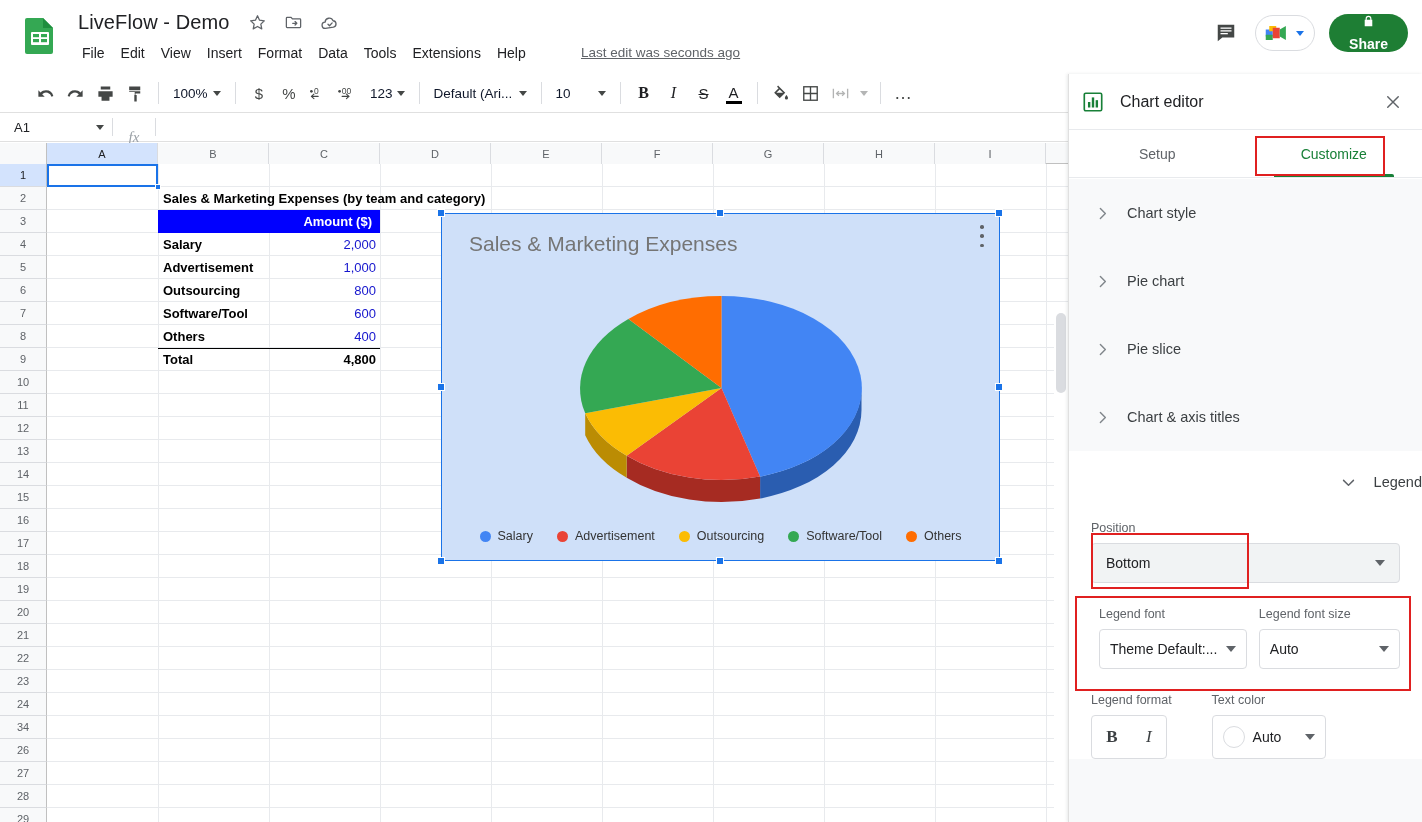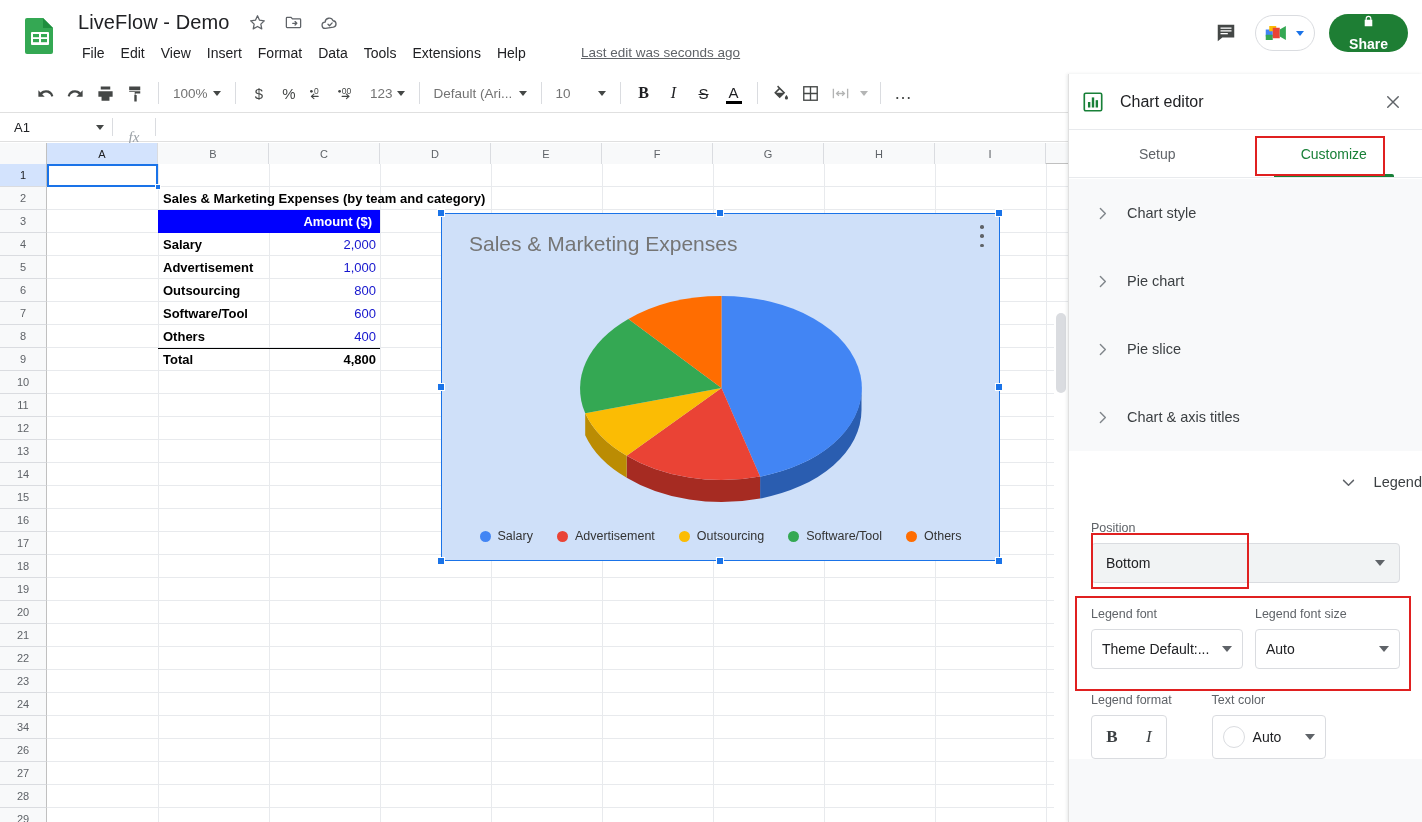--- a/index.html
+++ b/index.html
@@ -60,21 +60,21 @@
     display: flex; align-items: center; padding-left: 30px; gap: 0px;
     background: #fff;
   }
   .tb-btn {
     width: 30px; height: 30px; display:flex; align-items:center; justify-content:center;
     color: #444746; cursor:pointer; border-radius: 4px; font-size: 14px;
   }
   .tb-sep { width: 1px; height: 22px; background: #dadce0; margin: 0 8px; }
   .tb-combo {
     height: 30px; display:flex; align-items:center; gap: 4px; padding: 0 6px;
-    border-radius: 4px; cursor:pointer; font-size: 13.5px; color:#737373;
+    border-radius: 4px; cursor:pointer; font-size: 13.5px; color:#0f172a;
   }
   .caret-dn { width:0;height:0;border-left:4px solid transparent;border-right:4px solid transparent;border-top:5px solid #444746; }
   .tb-zoom { width: 60px; justify-content: space-between; }
   .tb-font { width: 105px; justify-content: space-between; }
   .tb-size { width: 62px; justify-content: space-between; }
   .tb-bold { font-weight: 700; font-family: "Liberation Serif", serif; font-size: 16px; color:#202124;}
   .tb-ital { font-style: italic; font-family: "Liberation Serif", serif; font-size: 16px; color:#202124;}
   .tb-strike { text-decoration: line-through; font-family: "Liberation Sans", sans-serif; font-size: 15px; color:#202124;}
   .tb-acolor { position:relative; font-size:15px; color:#202124; flex-direction:column; }
   .tb-acolor .bar { position:absolute; bottom:4px; left:7px; width:16px; height:3px; background:#000; }
@@ -656,21 +656,21 @@
 
         <div style="padding: 8px 22px 0 22px;">
           <div class="field-label">Position</div>
           <div class="selectbox">
             <span>Bottom</span>
             <span class="tri-dn"></span>
           </div>
         </div>
 
         <div style="display:flex; gap: 12px; padding: 24px 22px 0 22px;">
-          <div style="width: 155px;">
+          <div style="width: 155px; margin-left: 8px;">
             <div class="field-label">Legend font</div>
             <div class="selectbox plain" style="padding:0 10px;">
               <span>Theme Default:...</span>
               <span class="tri-dn"></span>
             </div>
           </div>
           <div style="width: 148px;">
             <div class="field-label">Legend font size</div>
             <div class="selectbox plain" style="padding:0 10px;">
               <span>Auto</span>

